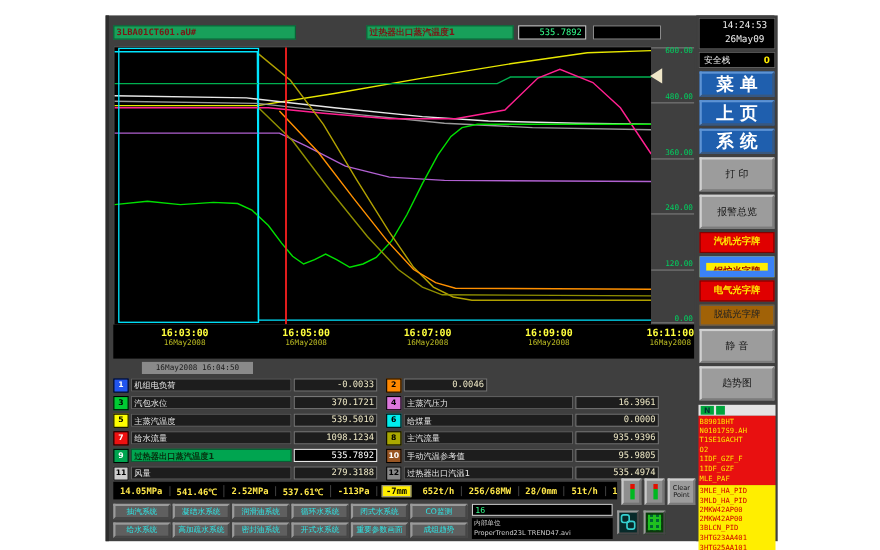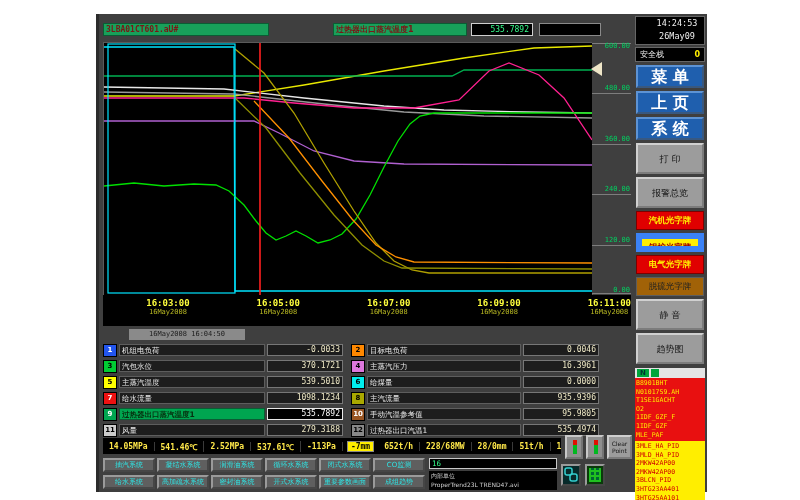--- a/index.html
+++ b/index.html
@@ -16,21 +16,21 @@
   .plot svg{position:absolute;left:0;top:0;width:100%;height:100%;}
   .yaxis{position:absolute;left:493px;top:28px;width:39px;height:252px;background:#3f3f3f;}
   .ytick-line{position:absolute;left:0;width:100%;height:1px;background:#7d7d7d;}
   .ytick-label{position:absolute;right:1px;color:#00d060;font-size:7px;font-family:"DejaVu Sans Mono",monospace;line-height:8px;}
   .marker{position:absolute;left:-1px;width:0;height:0;border-top:7px solid transparent;border-bottom:7px solid transparent;border-right:11px solid #efe6c8;}
   .xaxis{position:absolute;left:4px;top:281px;width:528px;height:31px;background:#000;}
   .xtick{position:absolute;top:3px;transform:translateX(-50%);text-align:center;}
   .xtick .t{color:#ffff3d;font-size:9px;font-weight:bold;font-family:"DejaVu Sans Mono",monospace;white-space:nowrap;}
   .xtick .d{color:#b9b922;font-size:7px;font-family:"DejaVu Sans Mono",monospace;white-space:nowrap;}
   
-  .snapshot{position:absolute;left:30px;top:315px;width:116px;height:11px;background:#8a8a8a;color:#1c1c1c;font-size:7px;line-height:11px;text-align:center;font-family:"DejaVu Sans Mono",monospace;}
+  .snapshot{position:absolute;left:30px;top:315px;width:101px;height:11px;background:#8a8a8a;color:#1c1c1c;font-size:7px;line-height:11px;text-align:center;font-family:"DejaVu Sans Mono",monospace;}
   .pen-table{position:absolute;left:4px;top:329px;width:496px;display:flex;gap:8px;}
   .pen-col{display:flex;flex-direction:column;gap:2px;}
   .pen-col.l{width:240px;}
   .pen-col.r{width:248px;}
   .pen-row{display:flex;align-items:center;height:14px;gap:2px;}
   .pen-chip{width:12px;height:11px;font-size:7px;font-weight:bold;text-align:center;line-height:11px;border:1px solid #000;flex:none;}
   .pen-label{flex:1;height:12px;background:#1d1d1d;border:1px solid #5d5d5d;color:#e8e8e8;font-size:7.5px;line-height:11px;padding:0 2px;overflow:hidden;white-space:nowrap;box-sizing:border-box;}
   .pen-value{width:76px;height:12px;background:#1d1d1d;border:1px solid #777;color:#efe9c6;font-size:8px;line-height:10px;text-align:right;padding:0 2px;font-family:"DejaVu Sans Mono",monospace;box-sizing:border-box;flex:none;}
   .pen-row.sel .pen-label{background:#00a550;color:#06300f;font-weight:bold;border-color:#0b5c34;}
   .pen-row.sel .pen-value{background:#000;color:#fff;border:1px solid #e8e8e8;}
@@ -166,21 +166,20 @@
           </div>
           <div class="pen-row">
             <span class="pen-chip" style="background: rgb(204, 204, 204); color: rgb(0, 0, 0);">11</span>
             <span class="pen-label">风量</span>
             <span class="pen-value">279.3188</span>
           </div>
         </div>
       <div class="pen-col r">
           <div class="pen-row">
             <span class="pen-chip" style="background: rgb(255, 136, 0); color: rgb(0, 0, 0);">2</span>
-            <span class="pen-label">目标电负荷</span>
             <span class="pen-value">0.0046</span>
           </div>
           <div class="pen-row">
             <span class="pen-chip" style="background: rgb(221, 119, 221); color: rgb(0, 0, 0);">4</span>
             <span class="pen-label">主蒸汽压力</span>
             <span class="pen-value">16.3961</span>
           </div>
           <div class="pen-row">
             <span class="pen-chip" style="background: rgb(0, 238, 238); color: rgb(0, 0, 0);">6</span>
             <span class="pen-label">给煤量</span>
@@ -205,21 +204,21 @@
     </div>
 
     <div class="statusbar">
         <span class="st-item">14.05MPa</span>
         <span class="st-item">541.46℃</span>
         <span class="st-item">2.52MPa</span>
         <span class="st-item">537.61℃</span>
         <span class="st-item">-113Pa</span>
         <span class="st-item hl">-7mm</span>
         <span class="st-item">652t/h</span>
-        <span class="st-item">228/68MW</span>
+        <span class="st-item">256/68MW</span>
         <span class="st-item">28/0mm</span>
         <span class="st-item">51t/h</span>
         <span class="st-item">1121t/h</span>
       </div>
     <div class="toggle" style="left:466px">
         <div class="stem"></div>
       </div>
     <div class="toggle" style="left:487px">
         <div class="stem"></div>
       </div>

